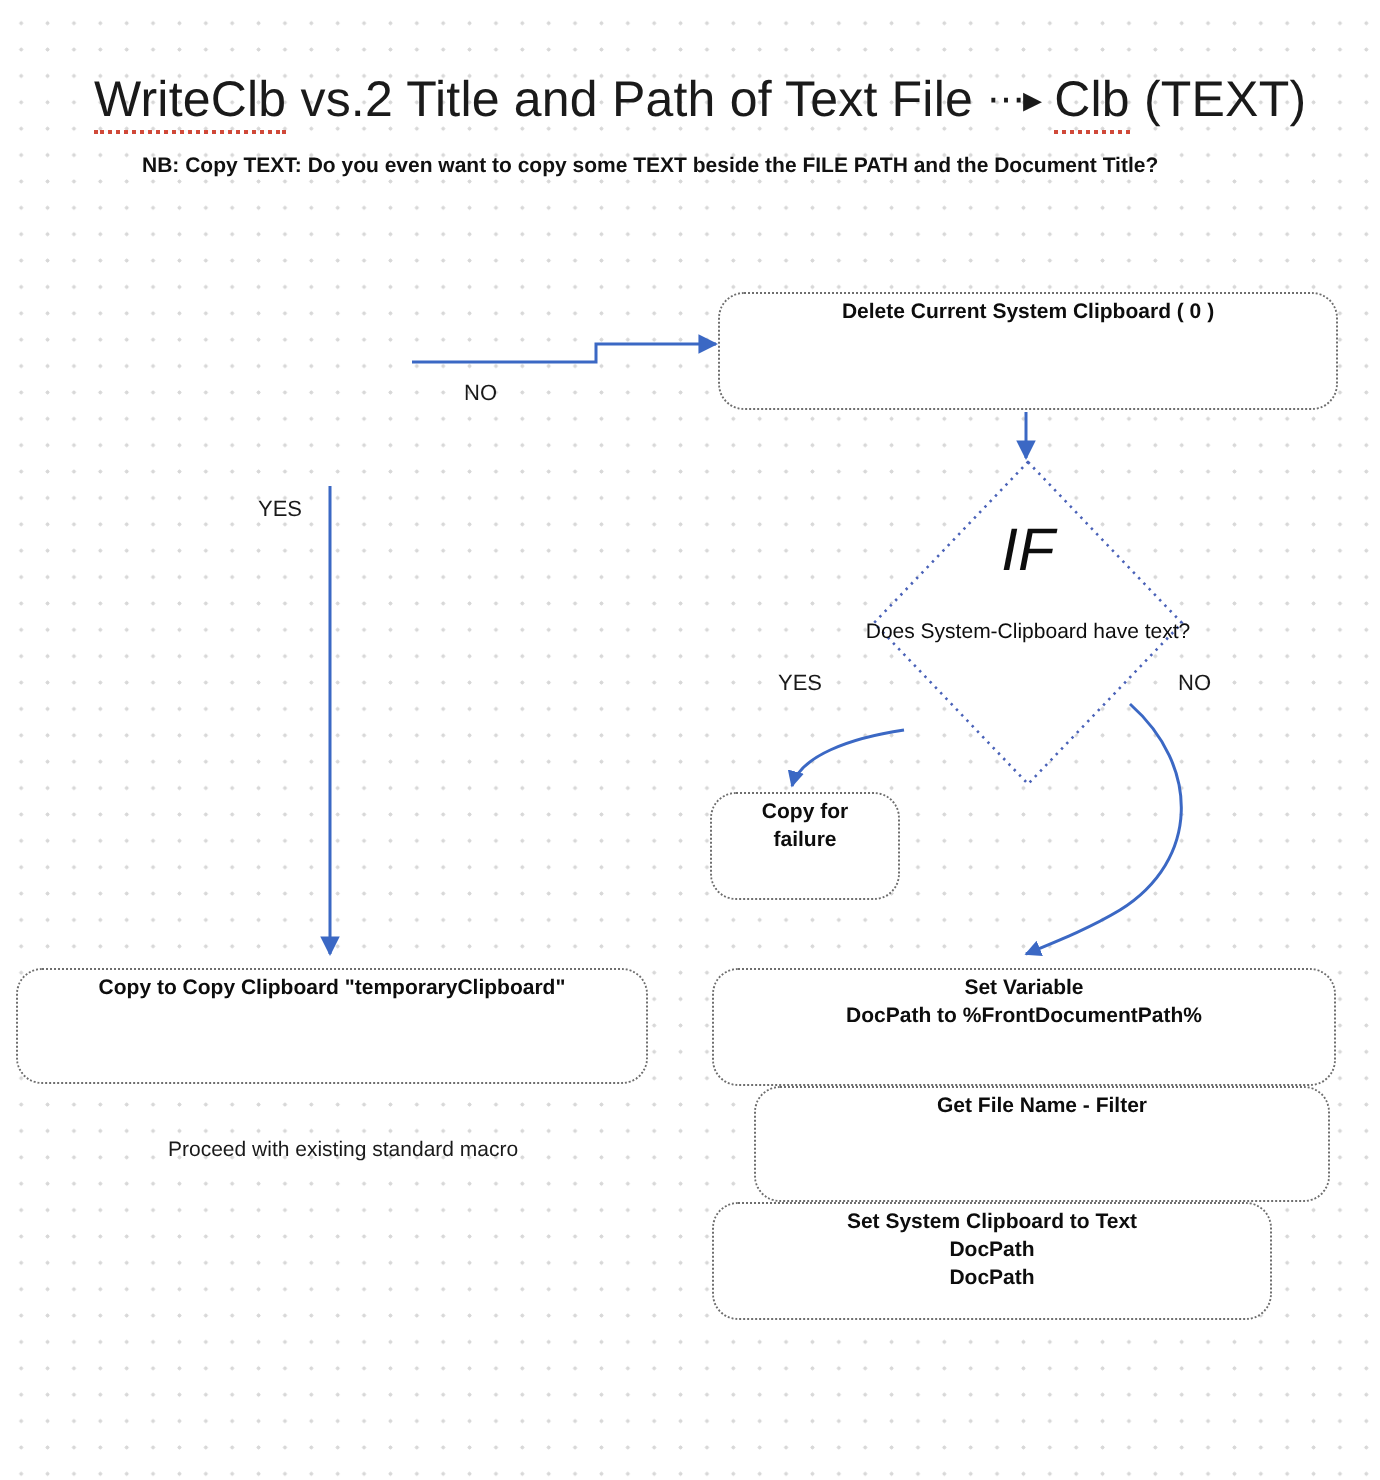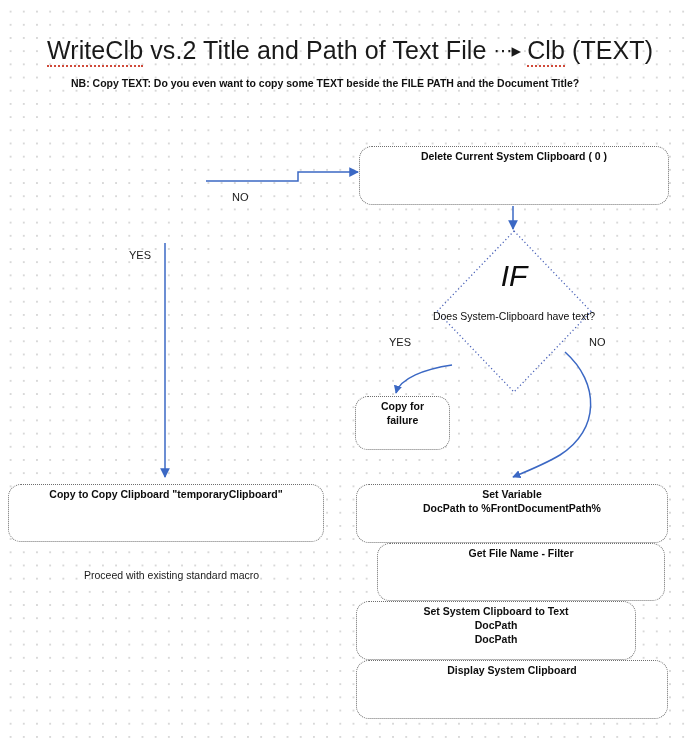--- a/index.html
+++ b/index.html
@@ -184,17 +184,14 @@
   </div>
 
   <div class="abs node" style="left:356px; top:601px; width:280px; height:59px;">
     <span>
       <span class="ml">Set System Clipboard to Text</span>
       <span class="ml">DocPath</span>
       <span class="ml">DocPath</span>
     </span>
   </div>
 
-  <div class="abs node" style="left:356px; top:660px; width:312px; height:59px;">
-    <span>Display System Clipboard</span>
-  </div>
 
 </div>
 
 </body></html>

